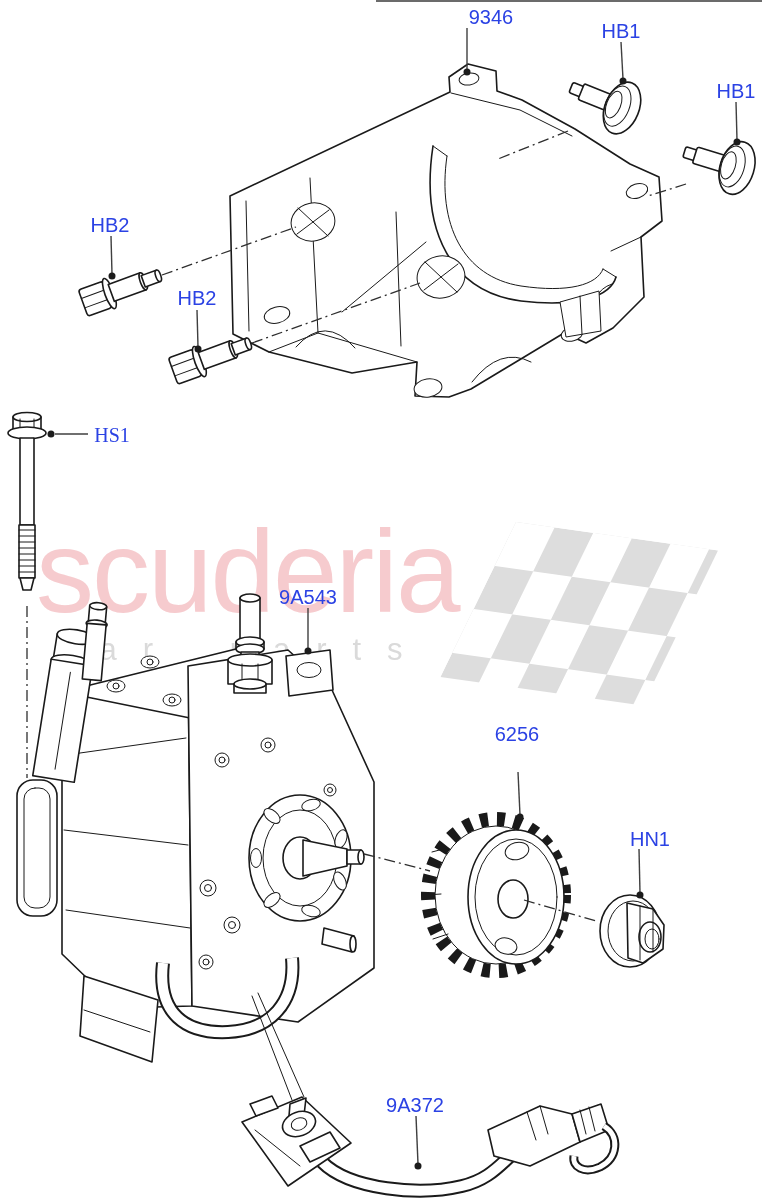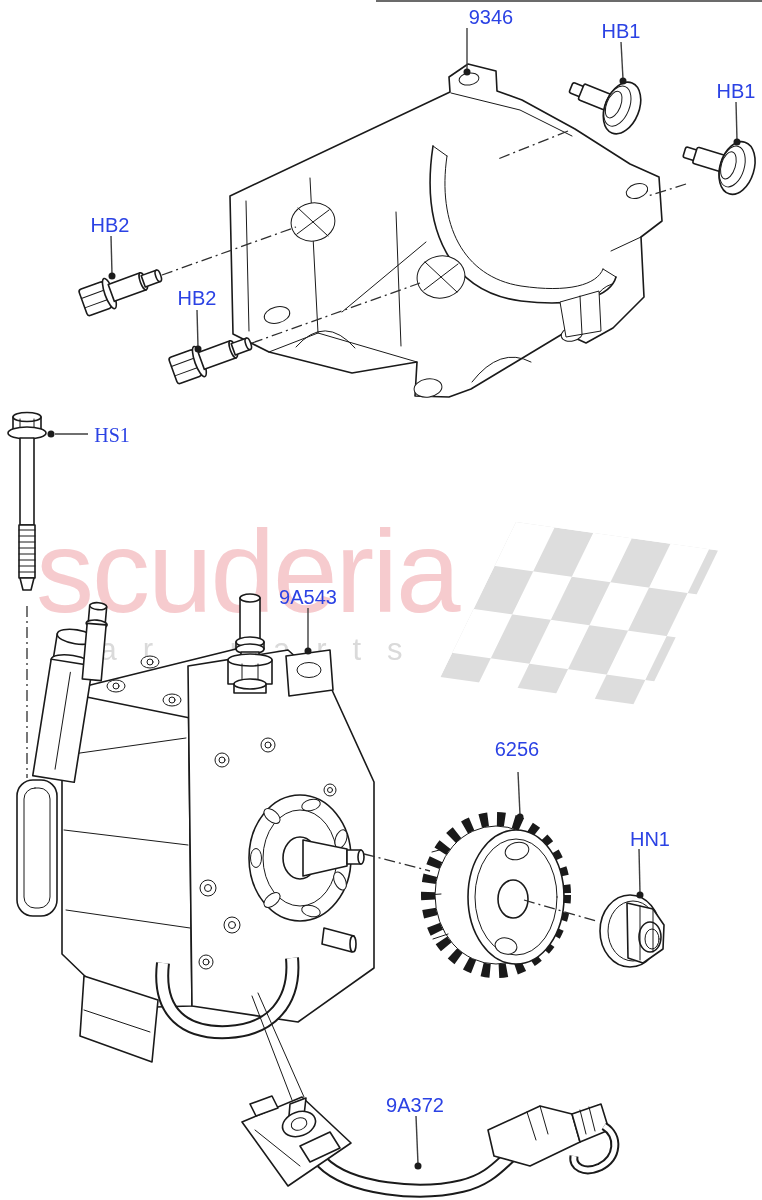--- a/index.html
+++ b/index.html
@@ -266,16 +266,16 @@
     </g>
   </svg>
 
   <div class="plabel" style="left:491px;top:7px;">9346</div>
   <div class="plabel" style="left:621px;top:21px;">HB1</div>
   <div class="plabel" style="left:736px;top:81px;">HB1</div>
   <div class="plabel" style="left:110px;top:215px;">HB2</div>
   <div class="plabel" style="left:197px;top:288px;">HB2</div>
   <div class="plabel" style="left:112px;top:425px;font-family:Liberation Serif, serif;">HS1</div>
   <div class="plabel" style="left:308px;top:587px;">9A543</div>
-  <div class="plabel" style="left:517px;top:739px;">6256</div>
+  <div class="plabel" style="left:517px;top:724px;">6256</div>
   <div class="plabel" style="left:650px;top:829px;">HN1</div>
   <div class="plabel" style="left:415px;top:1095px;">9A372</div>
 </div>
 
 </body></html>

